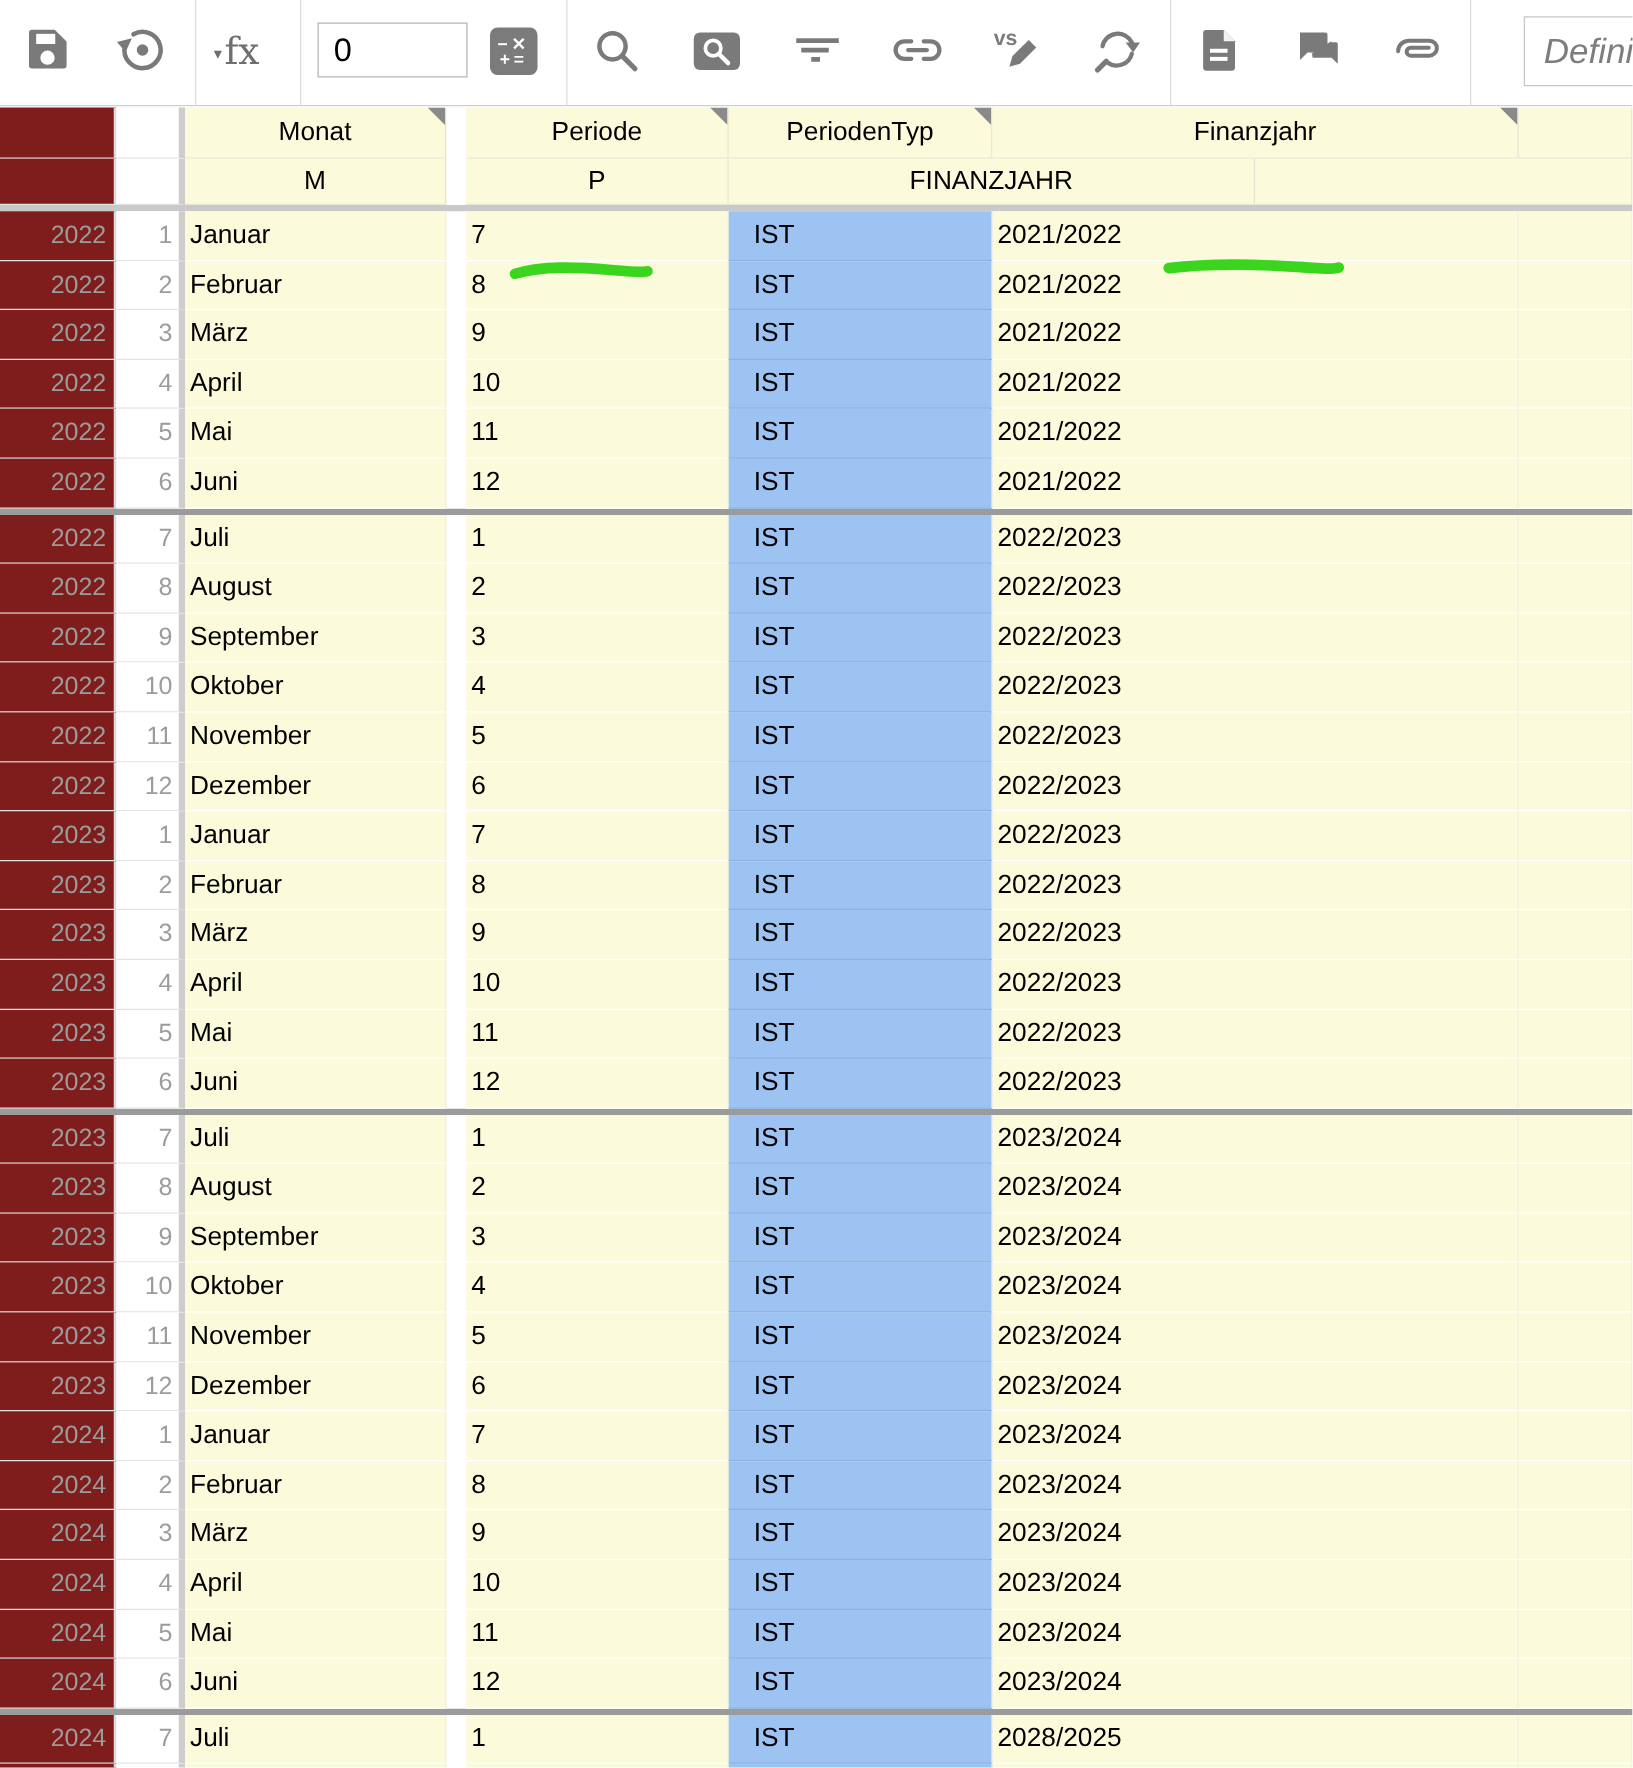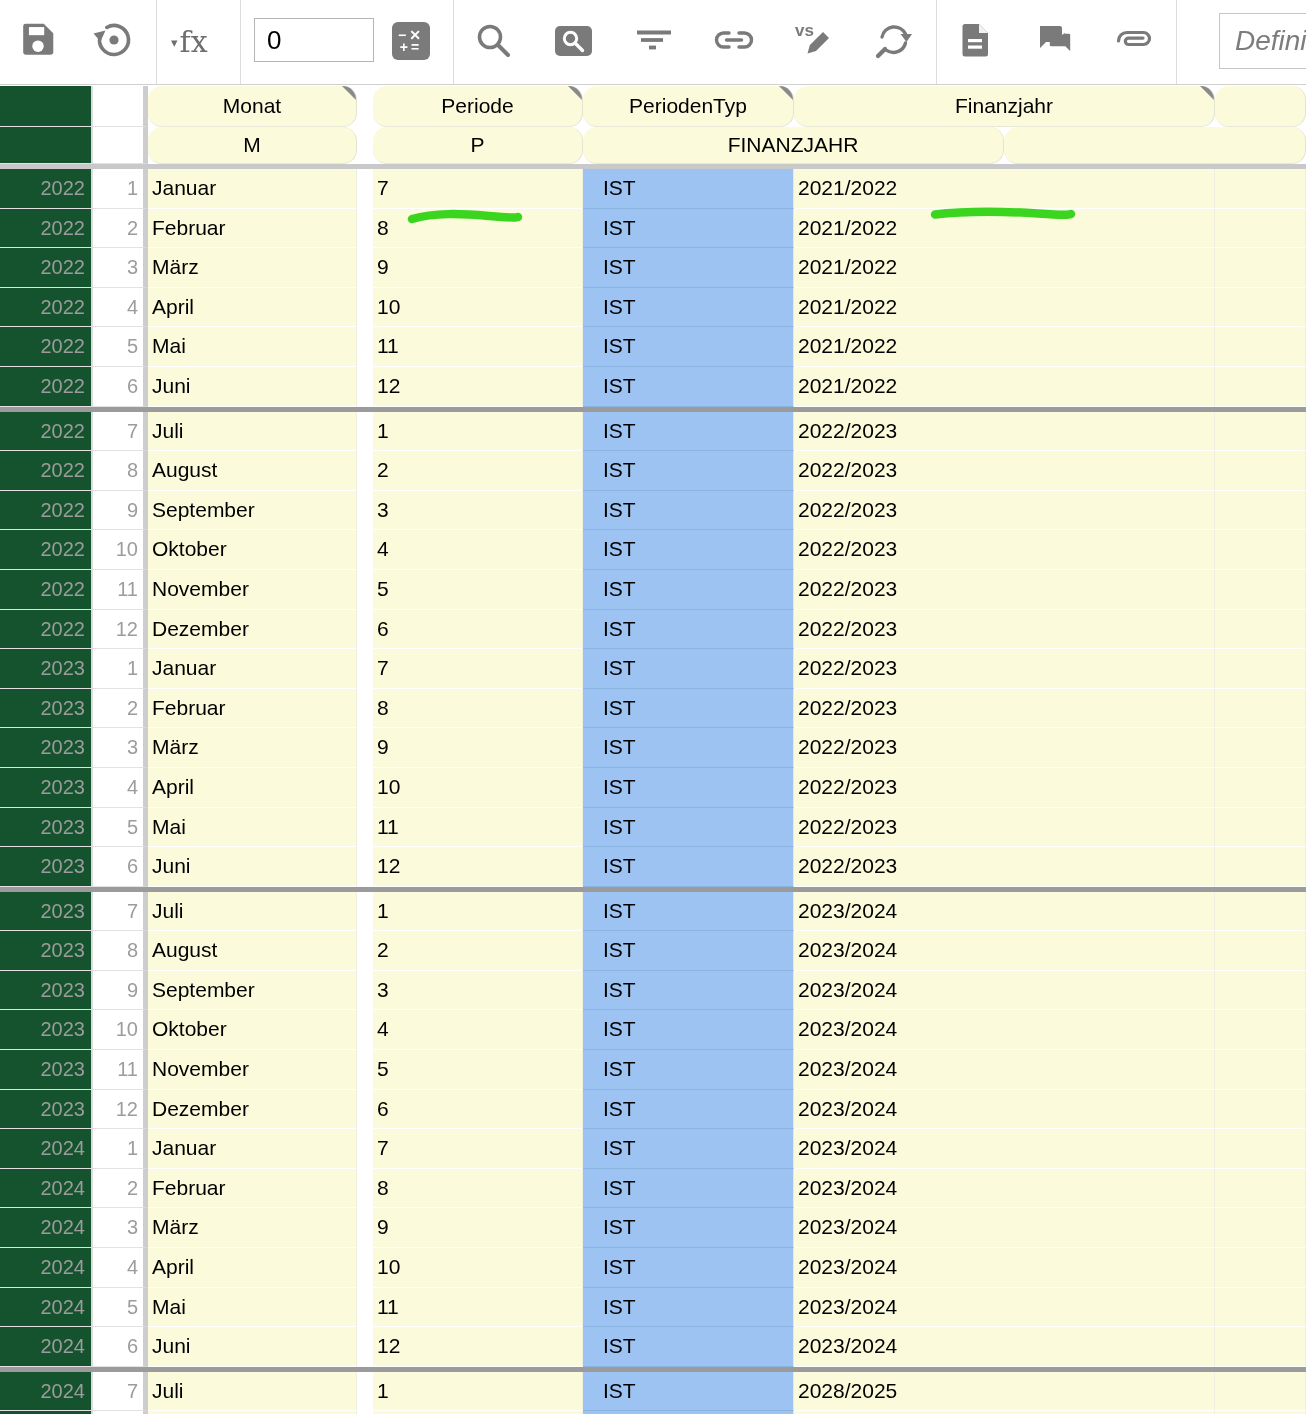--- a/index.html
+++ b/index.html
@@ -25,35 +25,35 @@
     font-size:14px;font-weight:bold;line-height:12px;letter-spacing:3px;cursor:pointer;}
   .def-input{position:absolute;left:1219px;top:13px;width:180px;height:56px;border:1px solid #c6c6c6;
     background:#fff;box-sizing:border-box;display:flex;align-items:center;padding-left:15px;
     font-style:italic;font-size:28px;color:#7d7d7d;}
   
   .grid{position:absolute;left:0;top:86px;width:1306px;}
   .row{display:flex;height:39.6px;box-sizing:border-box;}
   .row.h1{height:41px;}
   .row.h2{height:37px;}
   .c{box-sizing:border-box;overflow:hidden;white-space:nowrap;position:relative;}
-  .c.year{width:93px;background:#14532d;border-right:2px solid #dcdcdc;border-bottom:1px solid #e2e2e2;
+  .c.year{width:93px;background:#7f1d1d;border-right:2px solid #dcdcdc;border-bottom:1px solid #e2e2e2;
     text-align:right;padding-right:6px;color:#9c9c9c;font-size:20px;line-height:39px;}
   .c.idx{width:55px;background:#fff;border-right:5px solid #cdcdcd;border-bottom:1px solid #e2e2e2;
     text-align:right;padding-right:5px;color:#9c9c9c;font-size:20px;line-height:39px;}
   .c.monat{width:209px;}
   .c.periode{width:210px;margin-left:16px;}
   .c.pt{width:211px;}
   .c.fj{width:421px;}
   .c.extra{flex:1;}
   .ycell{background:var(--yellow);border-right:1px solid #efefdf;border-bottom:1px solid #ffffff;
     font-size:21px;color:#000;line-height:38px;padding-left:4px;}
   .bcell{background:var(--blue);border-right:1px solid #eaeadb;border-bottom:1px solid #8cb2df;
     font-size:21px;color:#000;line-height:38px;padding-left:20px;}
   .hcell{background:var(--yellow);border-right:1px solid #e3e3d2;border-bottom:1px solid #e8e8d8;
-    font-size:21px;color:#000;text-align:center;display:flex;align-items:center;justify-content:center;border-radius:14px;}
+    font-size:21px;color:#000;text-align:center;display:flex;align-items:center;justify-content:center;}
   .hwhite{background:#fff;border-bottom:1px solid #e2e2e2;}
   .hwhite.year{line-height:normal;}
   .tri{position:absolute;right:0;top:0;width:0;height:0;
     border-top:14px solid #8a8a8a;border-left:14px solid transparent;}
   .band{height:5px;background:#c9c9c9;}
   .sep{height:5px;background:#9b9b9b;}
   .gmark{position:absolute;pointer-events:none;}
 </style>
 </head>
 <body style="--yellow: #FBFBDB; --blue: #9DC3F2;">

